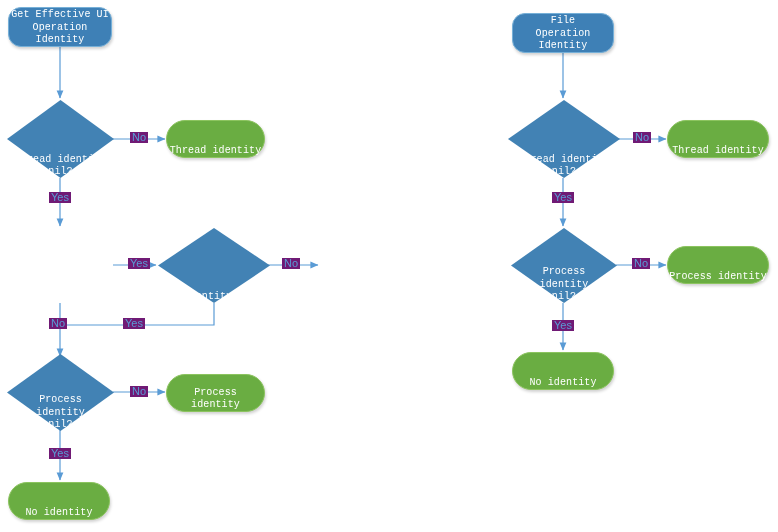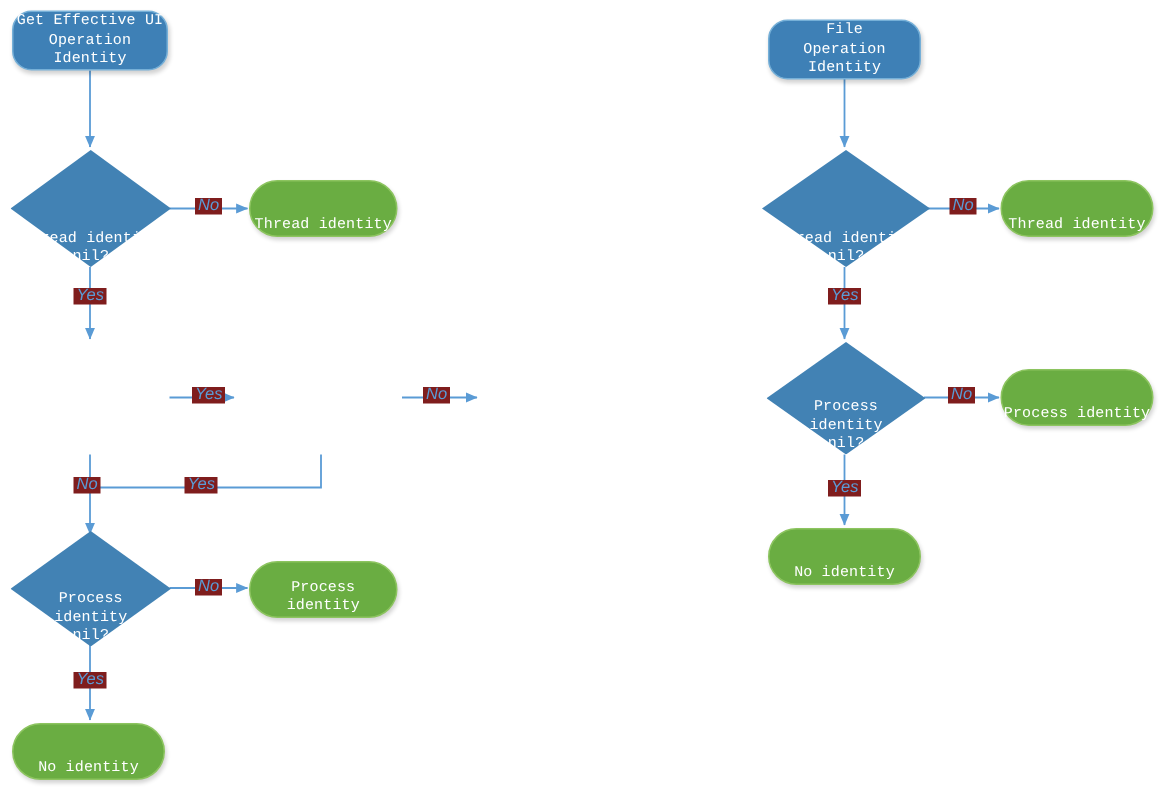--- a/index.html
+++ b/index.html
@@ -77,26 +77,25 @@
     position: relative;
     z-index: 1;
     padding: 0 6px;
   }
 
   
   .edge-label {
     position: absolute;
     color: #5a9bd5;
     font-size: 11px;
-    background: #7f1d1d;
+    background: #701a75;
     padding: 0 2px;
     z-index: 4;
     white-space: nowrap;
     line-height: 1;
-    font-style: italic;
   }
 </style>
 </head>
 <body>
 
 <div id="canvas">
 
   <svg class="edges" viewBox="0 0 778 532" xmlns="http://www.w3.org/2000/svg">
     <defs>
       <marker id="arrow" markerWidth="9" markerHeight="9" refX="7.6" refY="4" orient="auto" markerUnits="userSpaceOnUse">
@@ -148,20 +147,24 @@
       <span>Thread identity</span><br>
       <span>nil?</span>
     </span>
   </div>
 
   <div class="node result" style="left:166px; top:120px; width:99px; height:38px;">
     <span>Thread identity</span>
   </div>
 
 
+  <div class="node decision" style="left:158px; top:228px; width:112px; height:75px;">
+    <div class="dia-shape"></div>
+    <span class="dia-label">UI Identity nil?</span>
+  </div>
 
 
   <div class="node decision" style="left:7px; top:354px; width:107px; height:77px;">
     <div class="dia-shape"></div>
     <span class="dia-label">
       <span>Process identity</span><br>
       <span>nil?</span>
     </span>
   </div>
 

